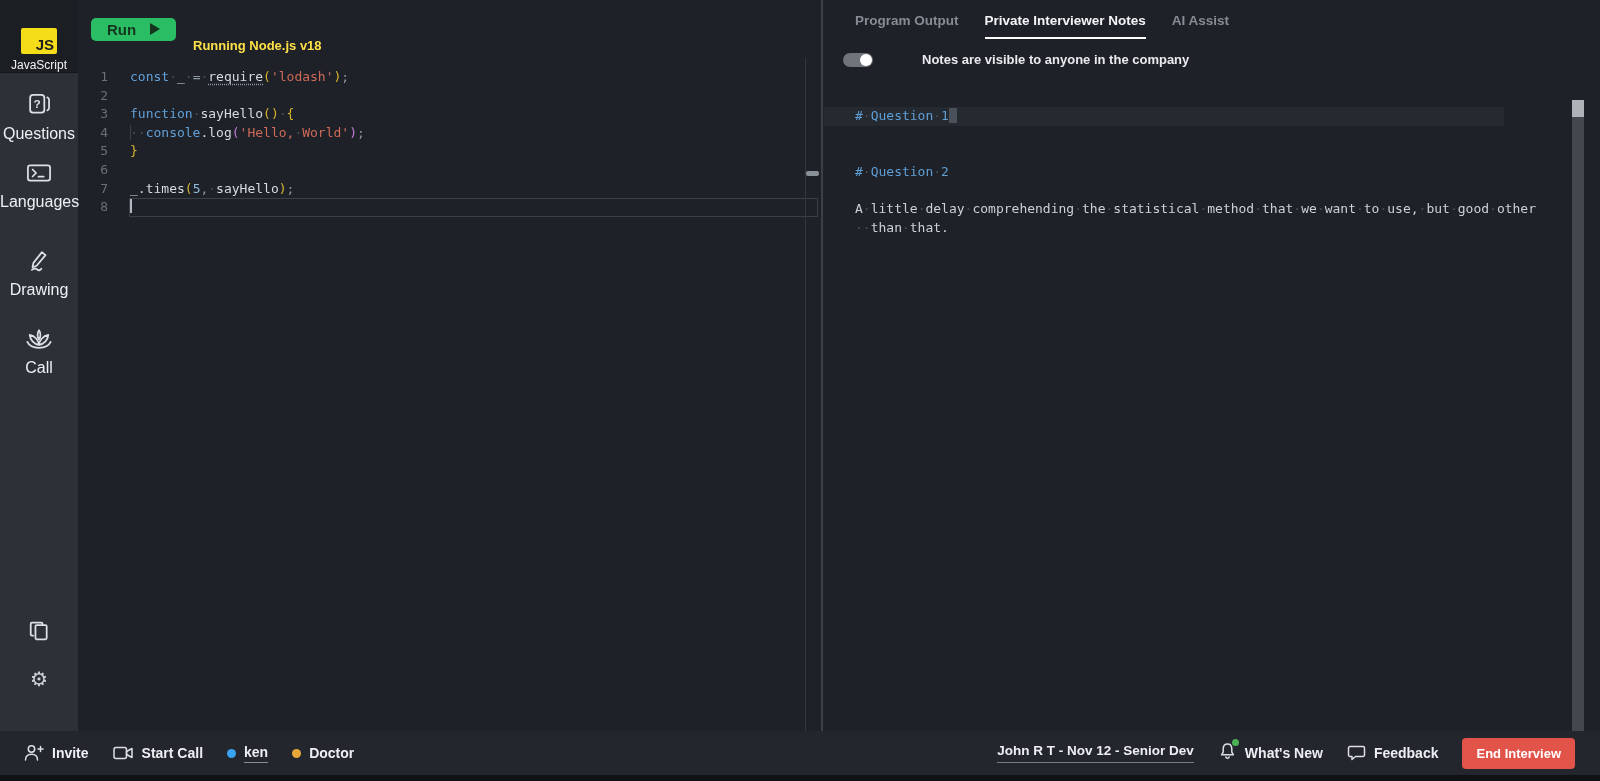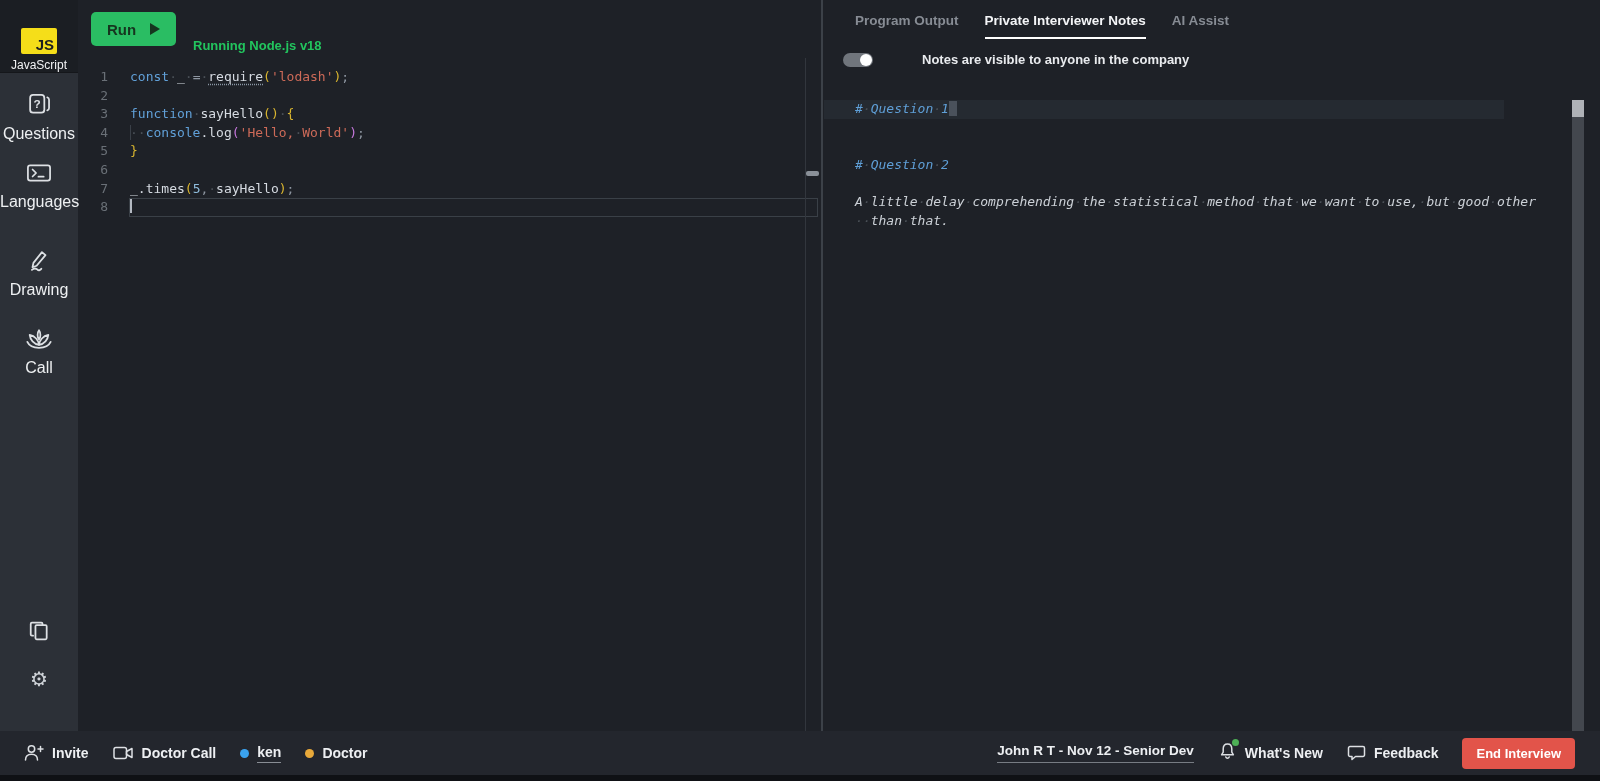--- a/index.html
+++ b/index.html
@@ -16,25 +16,25 @@
   .js-label { margin-top:4px; color:#f1f2f4; font-size:12px; }
   .side-item { position:absolute; left:0; width:78px; text-align:center; cursor:pointer; }
   .side-item .sicon { height:34px; display:flex; align-items:center; justify-content:center; }
   .side-item .slabel { margin-top:3px; color:#eef0f2; font-size:16px; }
   .side-bottom { position:absolute; left:0; width:78px; text-align:center; cursor:pointer; }
   .gear-glyph { font-size:20px; color:#cfd3d8; line-height:22px; }
   svg.icon { stroke:#dde0e4; fill:none; stroke-width:1.5; stroke-linecap:round; stroke-linejoin:round; }
 
   
   .topbar { position:absolute; left:78px; top:0; width:744px; height:58px; display:flex; align-items:center; padding-left:13px; }
-  .run-btn { width:85px; height:34px; background:#2abd63; border:none; border-radius:5px; cursor:pointer;
+  .run-btn { width:85px; height:23px; background:#2abd63; border:none; border-radius:5px; cursor:pointer;
              display:flex; align-items:center; justify-content:center; gap:14px; }
   .run-btn .run-label { color:#16351f; font-size:15px; font-weight:bold; }
   .play-tri { width:0; height:0; border-left:10px solid #16351f; border-top:6px solid transparent; border-bottom:6px solid transparent; }
-  .run-status { margin-left:17px; color:#22c55e; font-size:13px; font-weight:bold;margin-top:32px; }
+  .run-status { margin-left:17px; color:#fde047; font-size:13px; font-weight:bold;margin-top:32px; }
 
   
   .editor { position:absolute; left:78px; top:58px; width:744px; height:673px; padding-top:10px;
             font-family:"DejaVu Sans Mono", monospace; font-size:13px; }
   .code-line { display:flex; height:18.6px; line-height:18.6px; white-space:pre; position:relative; }
   .ln { width:30px; text-align:right; color:#6a7077; flex:none; }
   .code-text { margin-left:22px; margin-right:5px; flex:1; }
   .code-line.active::after { content:''; position:absolute; left:51px; right:4px; top:0; bottom:0;
                              border:1px solid #3a4047; pointer-events:none; }
   .tok.kw{color:#61a0d8} .tok.pl{color:#d6dbe2} .tok.op{color:#8e96a1}
@@ -51,21 +51,21 @@
 
   
   .right { position:absolute; left:824px; top:0; width:776px; height:731px; }
   .tabs { display:flex; gap:26px; padding:13px 0 0 31px; font-size:13.5px; font-weight:bold; }
   .tab { color:#878c94; padding-bottom:9px; cursor:pointer; border-bottom:2px solid transparent; }
   .tab.active { color:#f4f5f7; border-bottom:2px solid #ffffff; }
   .toggle-row { position:absolute; top:52px; left:19px; display:flex; align-items:center; gap:17px; cursor:pointer; }
   .switch { width:30px; height:14px; border-radius:8px; background:#70757c; position:relative; flex:none; }
   .switch .knob { position:absolute; right:1px; top:1px; width:12px; height:12px; border-radius:50%; background:#ffffff; }
   .toggle-label { color:#e9ebee; font-size:13px; font-weight:bold;padding-left:32px; }
-  .notes { position:absolute; top:100px; left:0; width:680px; font-family:"DejaVu Sans Mono", monospace; font-size:13px;font-style:italic; }
+  .notes { position:absolute; top:107px; left:0; width:680px; font-family:"DejaVu Sans Mono", monospace; font-size:13px; }
   .note-line { height:18.6px; line-height:18.6px; white-space:pre; padding-left:31px; color:#ccd1d7; }
   .note-line.active { background:#252a31; }
   .note-line .heading { color:#5f9fd7; }
   .bcur { display:inline-block; width:8px; height:15px; background:#4a515b; vertical-align:-3px; }
   .notes-scroll { position:absolute; left:748px; top:100px; width:12px; height:631px; background:#43474e; cursor:pointer; }
   .notes-thumb { width:100%; height:17px; background:#afb2b7; cursor:pointer; }
 
   
   .bottombar { position:absolute; left:0; top:731px; width:1600px; height:44px; background:#23262d;
                display:flex; align-items:center; padding:0 25px 0 24px; gap:24px; color:#edeff2; font-size:14px; font-weight:bold; }
@@ -198,21 +198,21 @@
           <path d="M1.5 16 C1.5 11.8 4.5 10.2 7.5 10.2 C10.5 10.2 13.5 11.8 13.5 16"></path>
         <path d="M16.5 2.5 v5 M14 5 h5"></path>
       </svg>
       <span>Invite</span>
     </div>
     <div class="bb-group">
       <svg class="icon" width="21" height="16" viewBox="0 0 21 16">
         <rect x="1" y="2.5" width="12.5" height="11" rx="2"></rect>
           <path d="M13.5 6.5 L19 3.5 V12.5 L13.5 9.5 Z"></path>
       </svg>
-      <span>Doctor Call</span>
+      <span>Start Call</span>
     </div>
     <div id="participants" style="display:flex;align-items:center;gap:24px;">
         <div class="bb-group">
           <span class="pdot" style="background:#3aa3f0"></span>
           <span class="pname uline">ken</span>
         </div>
         <div class="bb-group">
           <span class="pdot" style="background:#e8a93a"></span>
           <span class="pname">Doctor</span>
         </div>

